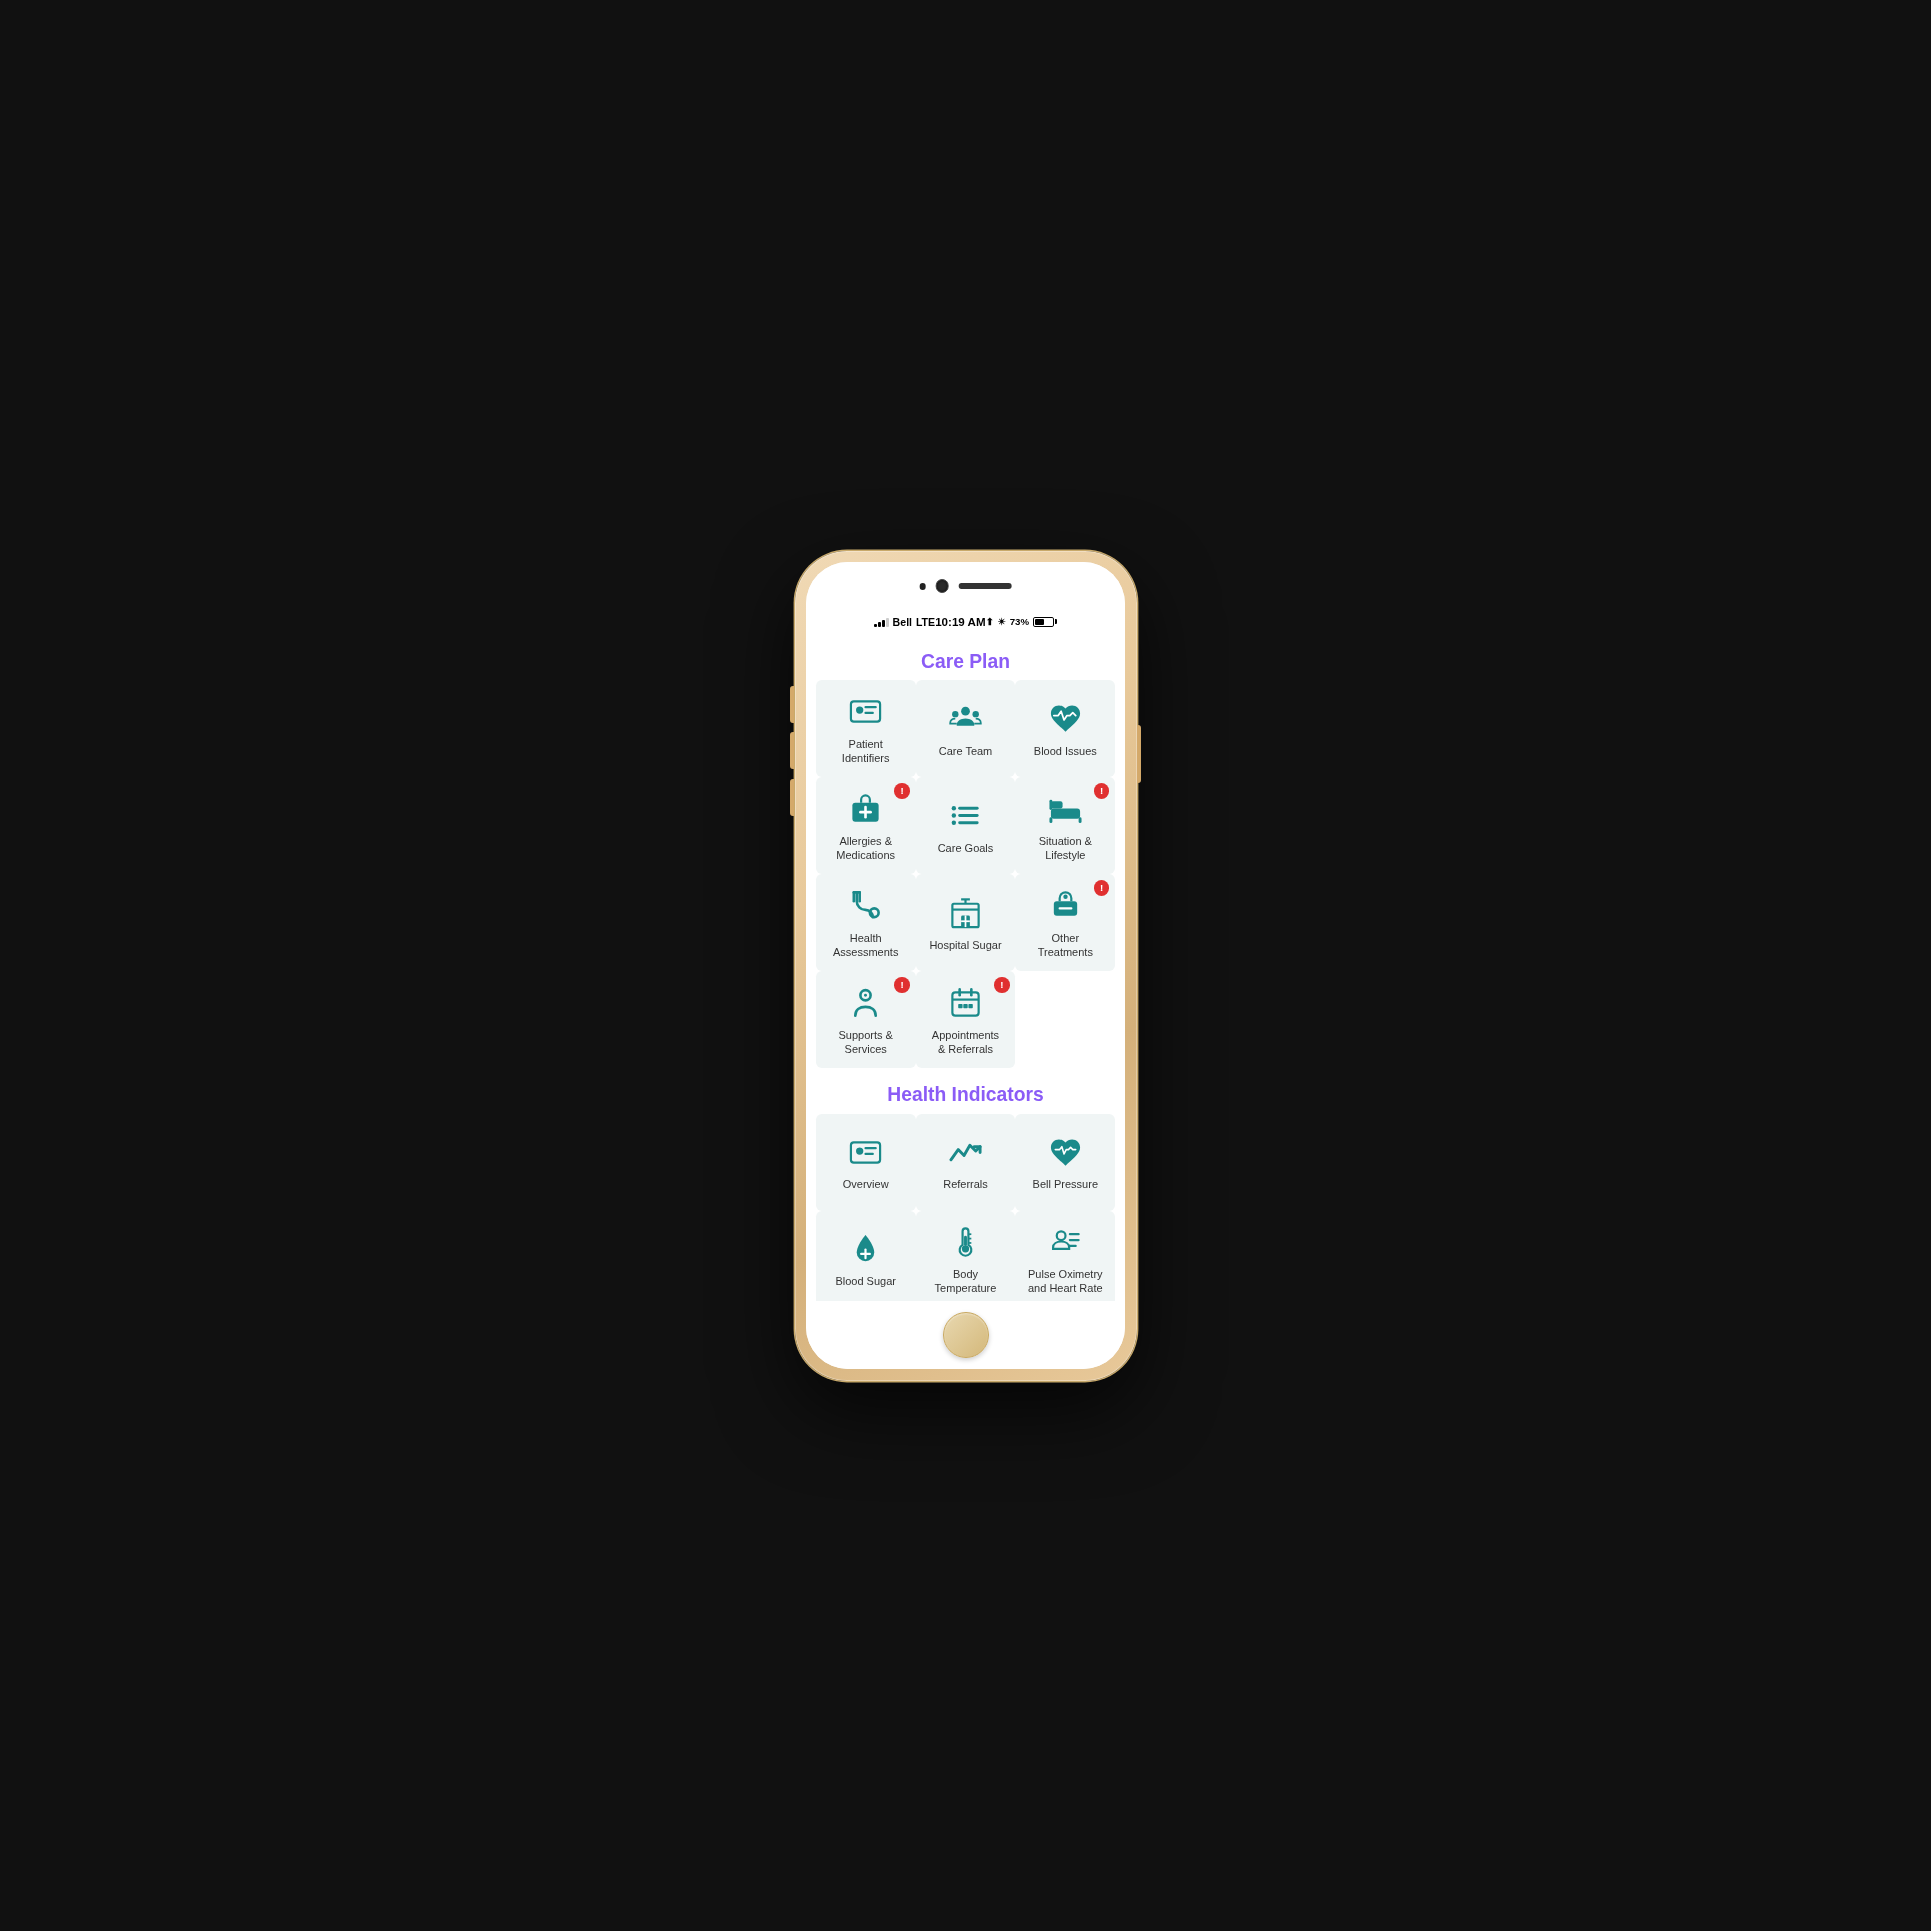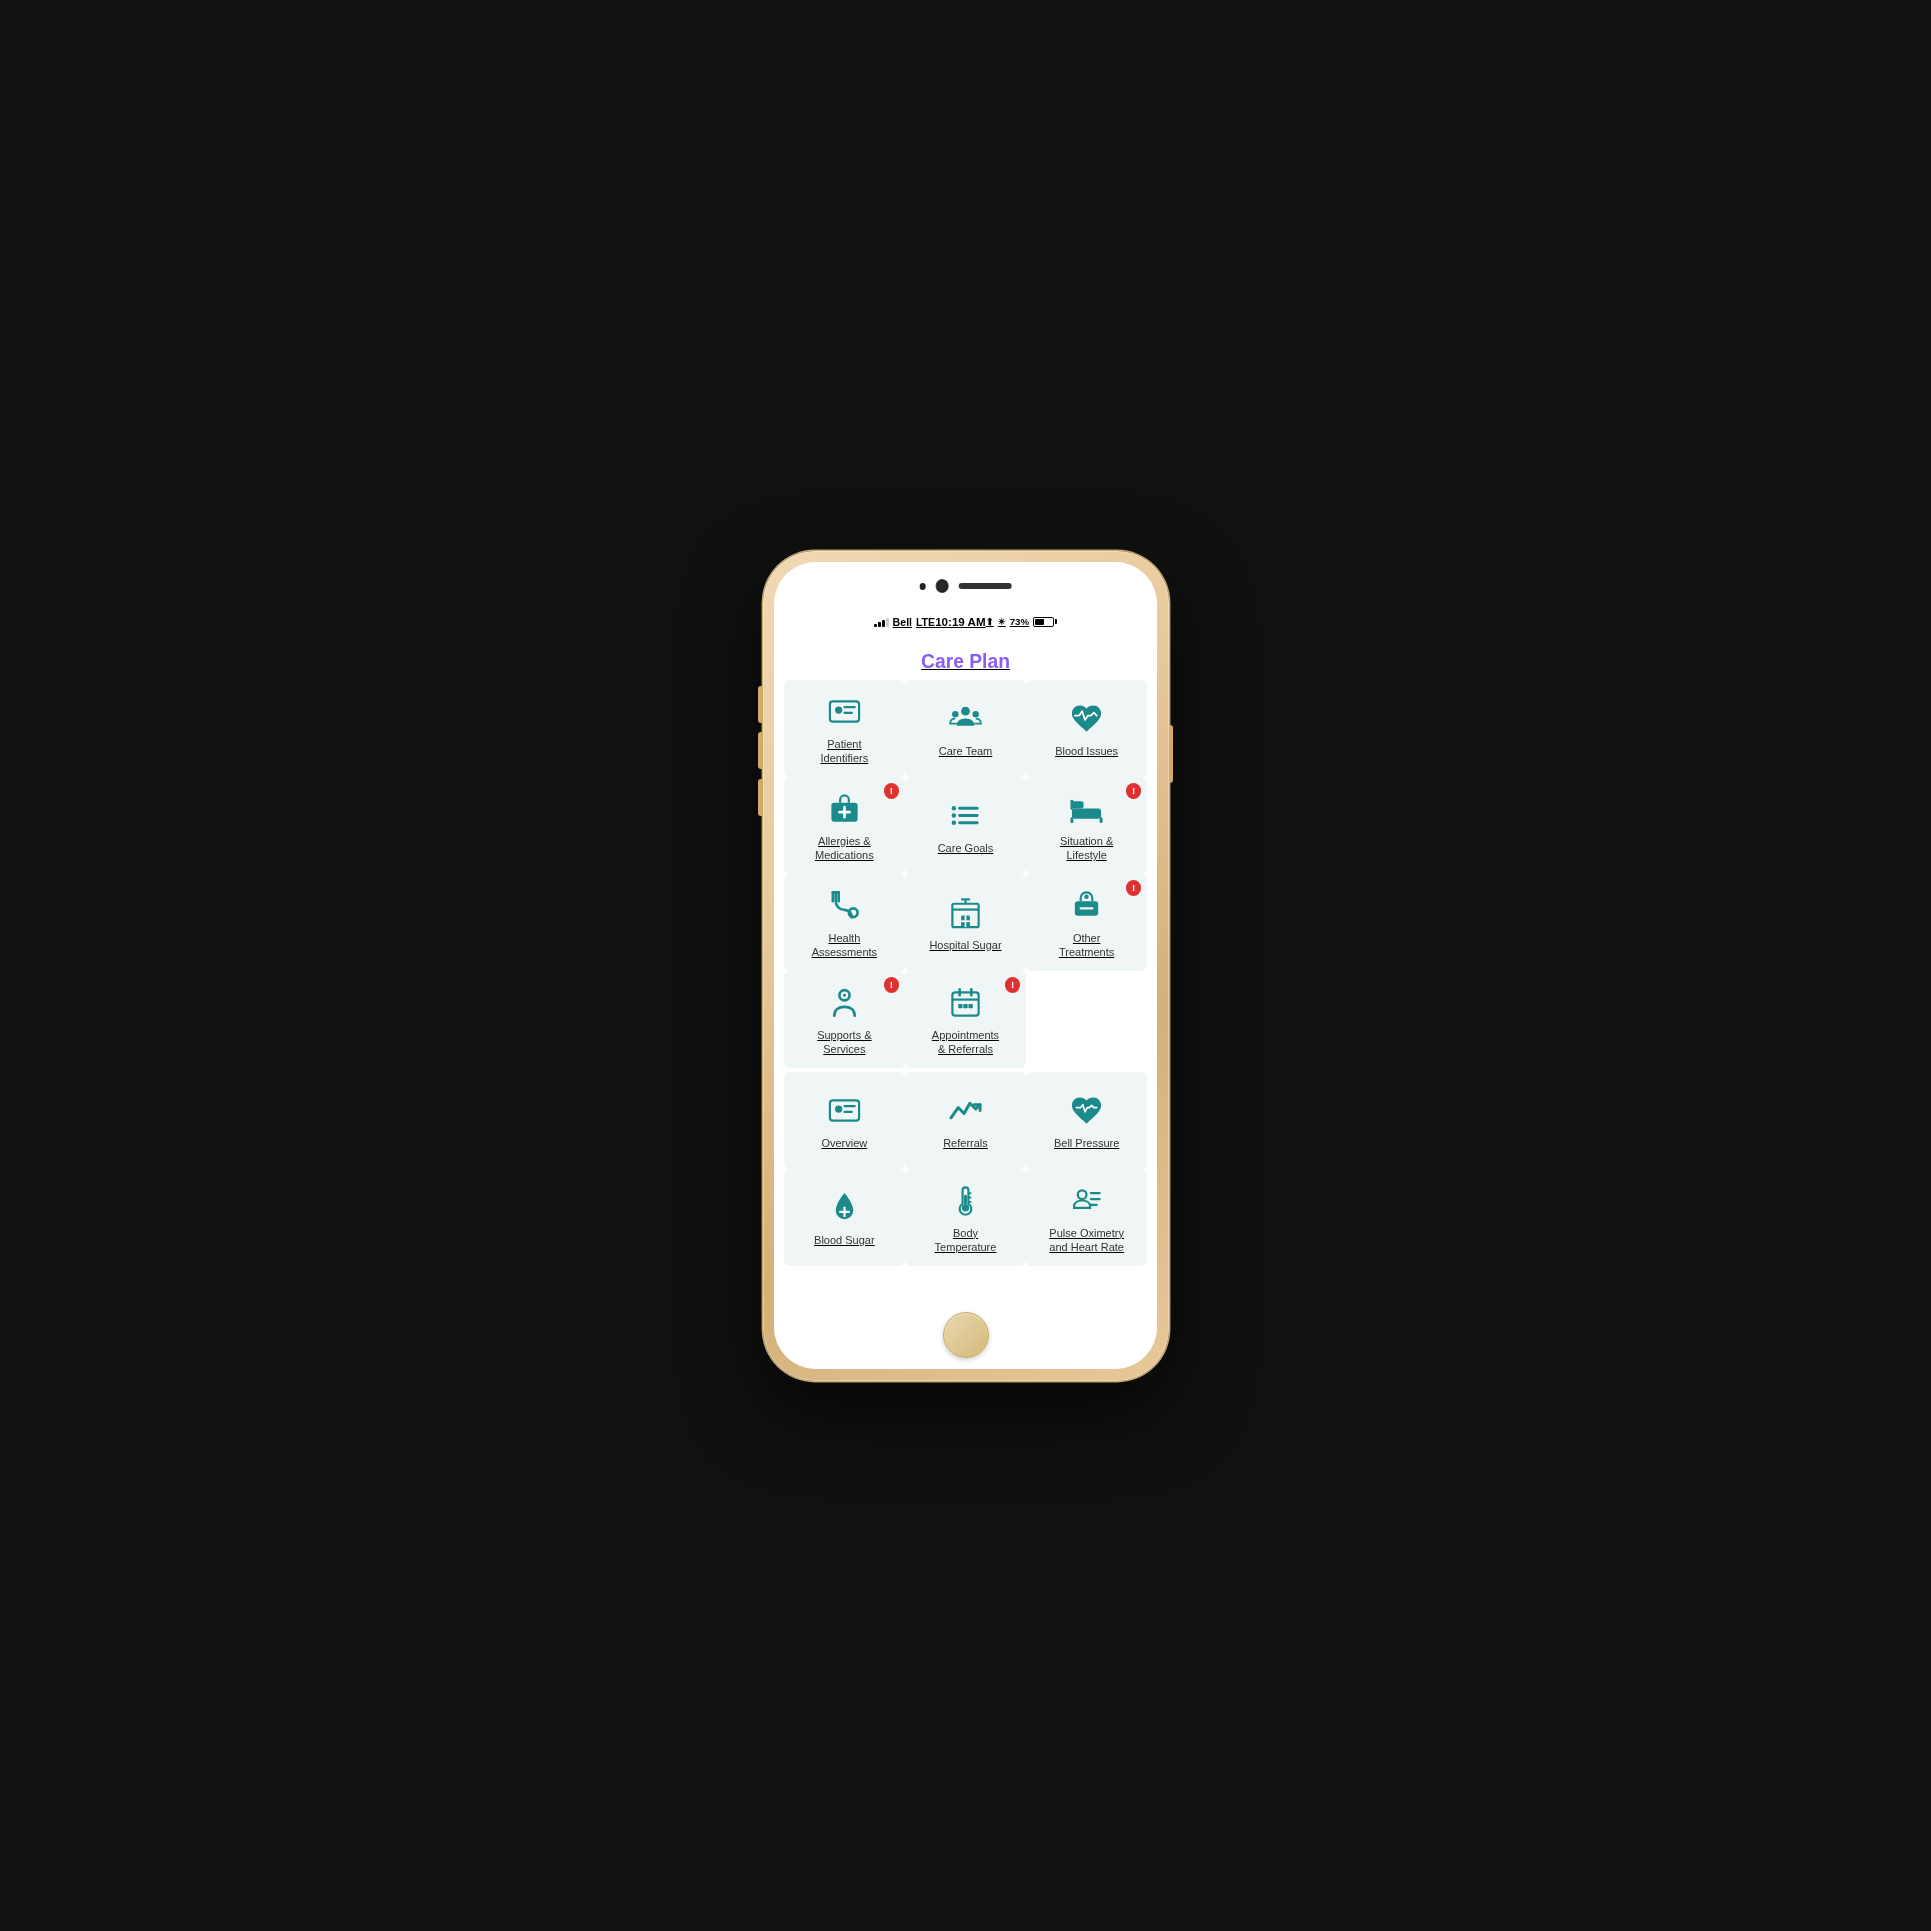--- a/index.html
+++ b/index.html
@@ -6,31 +6,30 @@
     body {
       background: #111;
       display: flex;
       justify-content: center;
       align-items: center;
       min-height: 100vh;
       font-family: -apple-system, BlinkMacSystemFont, 'Helvetica Neue', sans-serif;
     }
 
     .phone-outer {
-      width: 406px;
+      width: 342px;
       height: 830px;
       background: linear-gradient(145deg, #f0d9b5, #e8c99a, #d4b07a, #e8c99a);
       border-radius: 52px;
       padding: 11.6px;
       box-shadow:
         0 0 0 1.4px #c8a96a,
         0 29px 77px rgba(0,0,0,0.7),
         inset 0 0 0 1px rgba(255,255,255,0.3);
       position: relative;
-      text-decoration: underline;
     }
 
     
     .phone-outer::before {
       content: '';
       position: absolute;
       left: -4.8px;
       top: 135px;
       width: 3.9px;
       height: 37px;
@@ -419,20 +418,21 @@
             <rect x="10.5" y="13" width="3" height="3" rx="0.5" fill="#1a8a8a"></rect>
             <rect x="14" y="13" width="3" height="3" rx="0.5" fill="#1a8a8a"></rect>
           </svg>
           <span class="grid-item-label">Appointments<br>&amp; Referrals</span>
         </div>
 
         <div class="grid-item" style="background:transparent; cursor:default;"></div>
 
       </div>
 
+      <div class="section-title">Health Indicators</div>
 
       <div class="grid">
 
         <div class="grid-item">
           <svg class="icon-svg" viewBox="0 0 24 24">
             <rect x="2" y="5" width="20" height="14" rx="2" fill="none" stroke="#1a8a8a" stroke-width="1.5"></rect>
             <circle cx="8" cy="11" r="2.5" fill="#1a8a8a"></circle>
             <line x1="12" y1="9" x2="19" y2="9" stroke="#1a8a8a" stroke-width="1.5" stroke-linecap="round"></line>
             <line x1="12" y1="13" x2="17" y2="13" stroke="#1a8a8a" stroke-width="1.5" stroke-linecap="round"></line>
           </svg>

